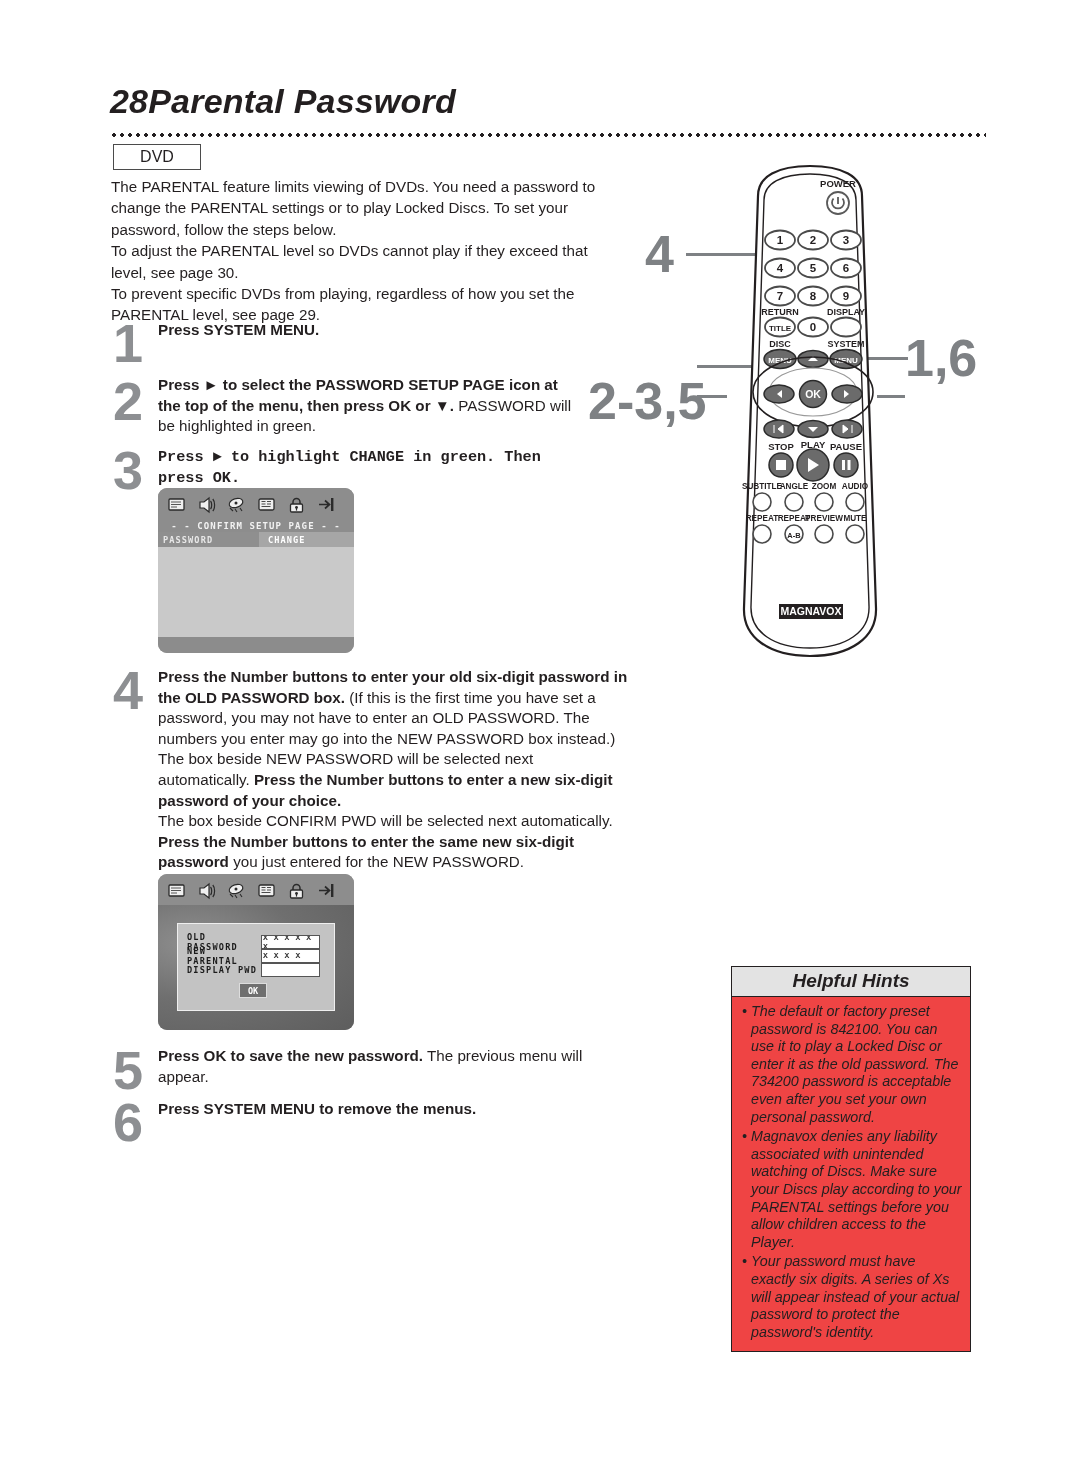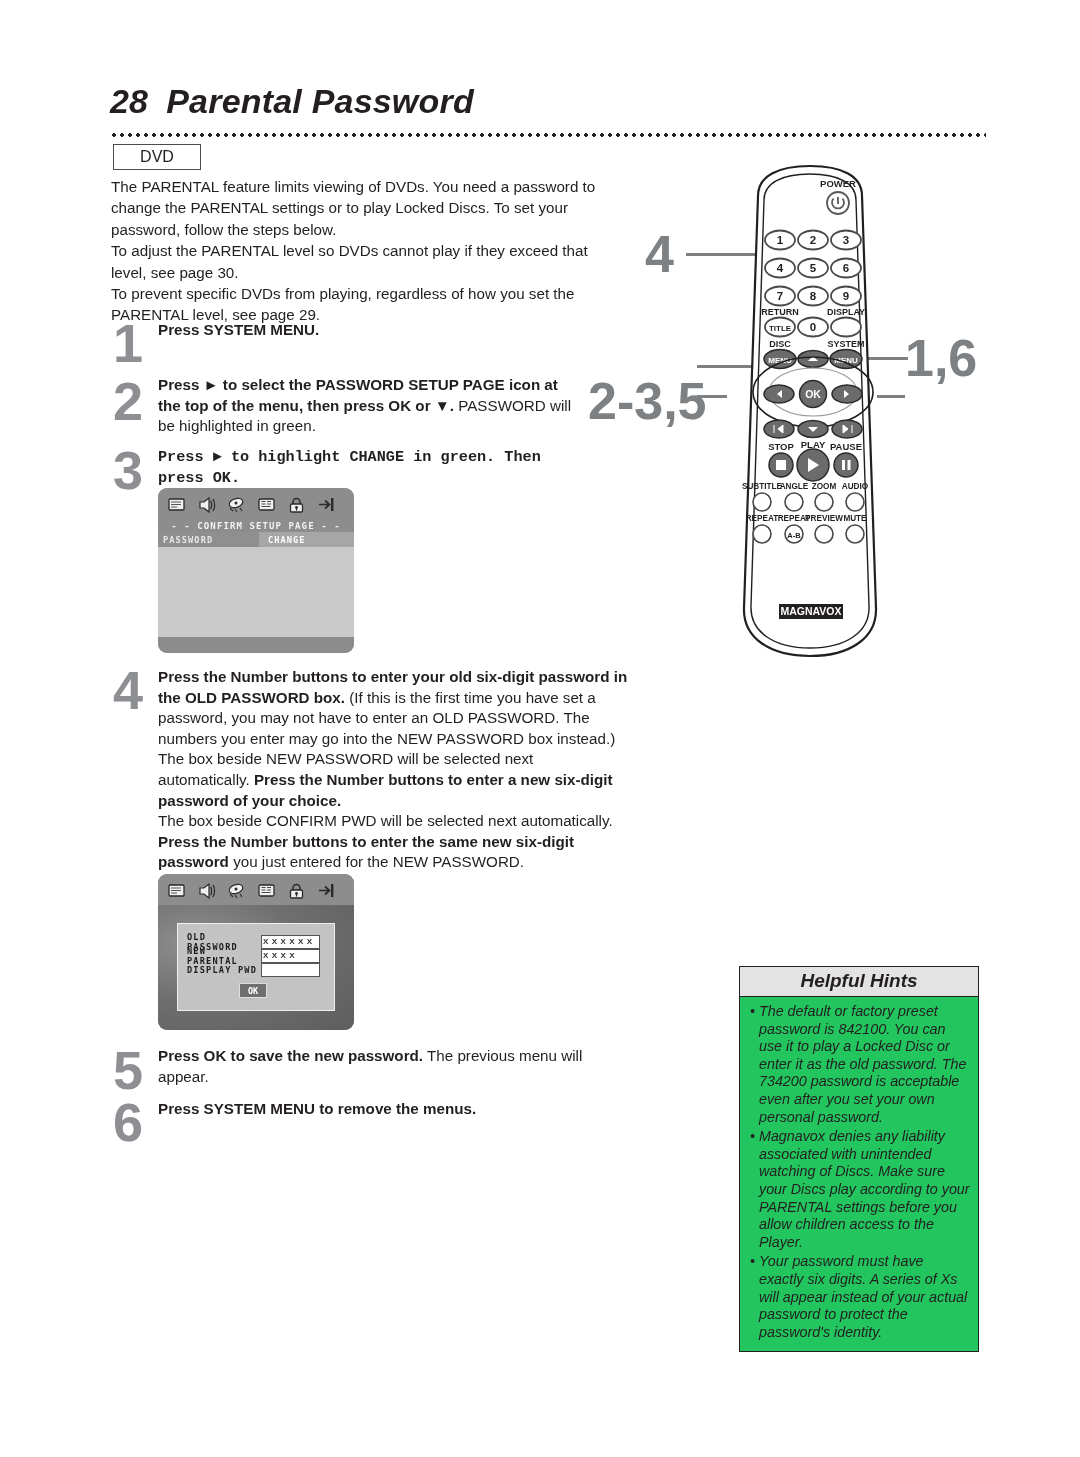--- a/index.html
+++ b/index.html
@@ -1,21 +1,21 @@
 <!DOCTYPE html>
 <html><head>
 <meta charset="utf-8">
 <style>
   html,body{margin:0;padding:0;background:#fff;}
   body{width:1080px;height:1457px;position:relative;font-family:"Liberation Sans",sans-serif;color:#231f20;}
   .page{position:absolute;inset:0;}
 
   
   .title{position:absolute;left:110px;top:82px;font-size:34px;font-weight:bold;font-style:italic;letter-spacing:.2px;}
-  .title .num{margin-right:18px;}
+  .title .num{}
   .dotline{position:absolute;left:110px;top:133px;width:876px;height:4px;
     background-image:radial-gradient(circle,#231f20 1.6px,transparent 1.7px);
     background-size:8px 4px;background-repeat:repeat-x;}
   .dvdbadge{position:absolute;left:113px;top:144px;width:86px;height:24px;border:1.4px solid #4b4b4b;
     font-size:16px;display:flex;align-items:center;justify-content:center;background:#fff;}
 
   
   .intro{position:absolute;left:111px;top:176px;width:500px;font-size:15.2px;line-height:21.4px;}
   .stepnum{position:absolute;font-size:54px;font-weight:bold;color:#8d8f92;line-height:1;font-family:"Liberation Sans",sans-serif;}
   .steptxt{position:absolute;font-size:15.2px;line-height:20.6px;}
@@ -33,27 +33,27 @@
   .osd-cell-r{flex:1;background:#a6a6a6;color:#fff;font-family:"DejaVu Sans Mono",monospace;font-size:8.6px;
      font-weight:bold;letter-spacing:1.1px;display:flex;align-items:center;padding-left:9px;}
   .osd-body{background:#c9c9c9;}
   .osd-foot{background:#8c8c8c;}
 
   
   .dlg{position:absolute;background:#c3c3c3;border:1px solid #efefef;}
   .dlg-line{display:flex;align-items:center;font-family:"DejaVu Sans Mono",monospace;font-size:8.6px;font-weight:bold;
      letter-spacing:1.2px;color:#1b1b1b;height:13px;margin-bottom:1px;}
   .dlg-label{width:74px;}
-  .dlg-box{width:56px;height:12px;background:#fff;border:1px solid #555;font-family:Liberation Sans, sans-serif;
+  .dlg-box{width:56px;height:12px;background:#fff;border:1px solid #555;font-family:Liberation Mono, monospace;
      font-size:8px;letter-spacing:.6px;color:#333;display:flex;align-items:center;padding-left:1px;overflow:hidden;}
   .dlg-ok{width:26px;height:13px;background:#6f6f6f;border:1px solid #ddd;color:#fff;font-family:"DejaVu Sans Mono",monospace;
      font-size:8.5px;font-weight:bold;display:flex;align-items:center;justify-content:center;margin:7px auto 0 auto;}
 
   
-  .hints{position:absolute;left:731px;top:966px;width:238px;border:1.6px solid #231f20;background:#22c55e;margin-left:8px;}
+  .hints{position:absolute;left:731px;top:966px;width:238px;border:1.6px solid #231f20;background:#ef4444;}
   .hints-hd{border-bottom:1.6px solid #231f20;background:#e3e3e3;text-align:center;font-size:19px;font-style:italic;
      font-weight:bold;padding:3px 0 4px;}
   .hints-body{padding:6px 8px 8px 6px;}
   .hint{display:flex;font-style:italic;font-size:14.3px;line-height:17.6px;margin-bottom:2px;}
   .hint .bul{width:13px;flex:none;text-align:center;}
 
   
   .callout{position:absolute;font-size:44px;font-weight:bold;color:#7e8184;line-height:1;}
   .cline{position:absolute;background:#7e8184;}
 

